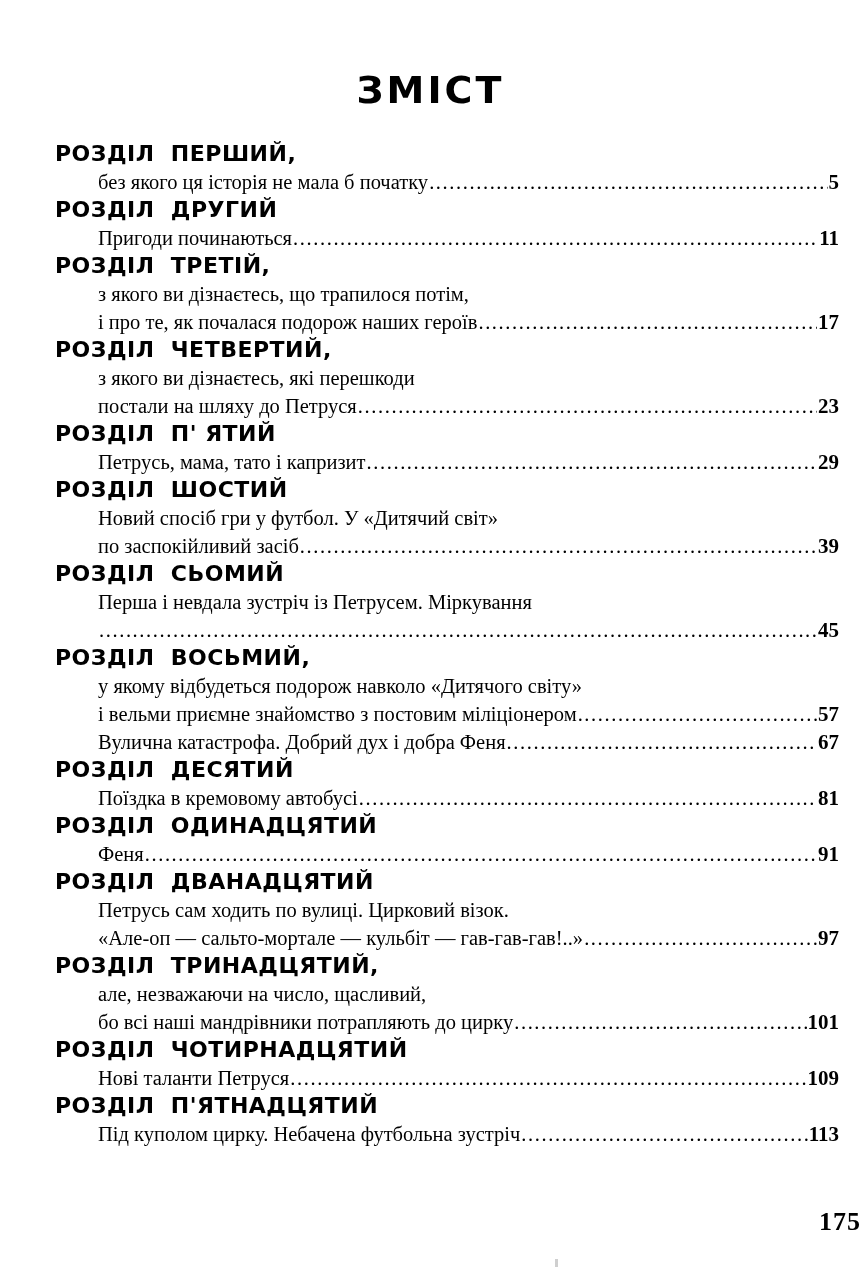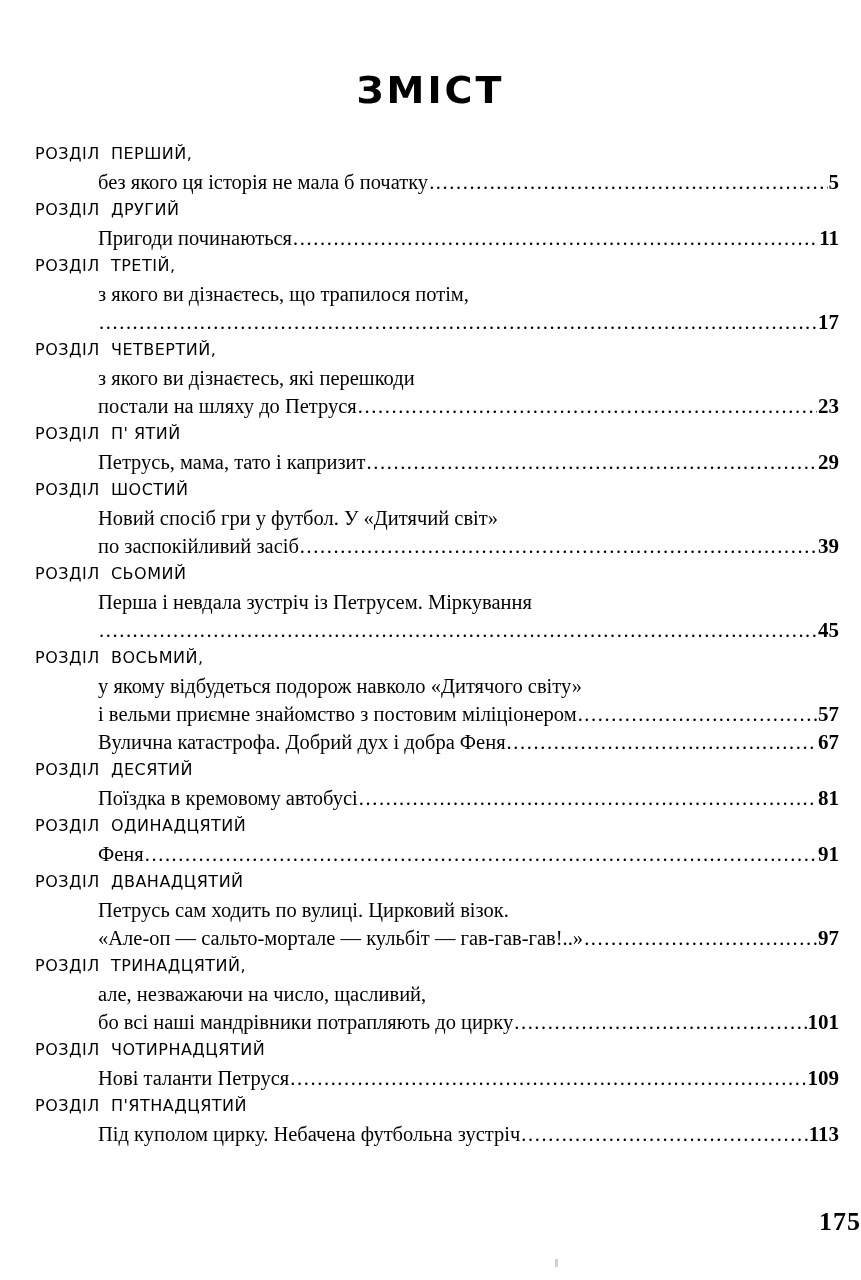--- a/index.html
+++ b/index.html
@@ -45,26 +45,26 @@
     left: 0;
     width: 861px;
   }
 
   .chapter {
     width: 861px;
   }
 
   .chapter-title {
     font-family: "DejaVu Sans", "Liberation Sans", sans-serif;
-    font-weight: 400;
-    font-size: 16px;
+    font-weight: 700;
+    font-size: 22px;
     letter-spacing: 0.5px;
     line-height: 28px;
     height: 28px;
-    margin-left: 35px;
+    margin-left: 55px;
     white-space: pre;
   }
 
   .desc-line {
     position: relative;
     height: 28px;
     line-height: 28px;
     margin-left: 98px;
     margin-right: 22px;
     font-size: 20.5px;
@@ -148,20 +148,21 @@
         <div class="desc-line">
           <span class="desc-text">Пригоди починаються</span>
           <span class="leader"></span>
           <span class="page-num">11</span>
         </div>
       </div>
       <div class="chapter">
         <div class="chapter-title">РОЗДІЛ  ТРЕТІЙ,</div>
         <div class="desc-line plain"><span class="desc-text">з якого ви дізнаєтесь, що трапилося потім,</span></div>
         <div class="desc-line">
+          <span class="desc-text">і про те, як почалася подорож наших героїв</span>
           <span class="leader"></span>
           <span class="page-num">17</span>
         </div>
       </div>
       <div class="chapter">
         <div class="chapter-title">РОЗДІЛ  ЧЕТВЕРТИЙ,</div>
         <div class="desc-line plain"><span class="desc-text">з якого ви дізнаєтесь, які перешкоди</span></div>
         <div class="desc-line">
           <span class="desc-text">постали на шляху до Петруся</span>
           <span class="leader"></span>

